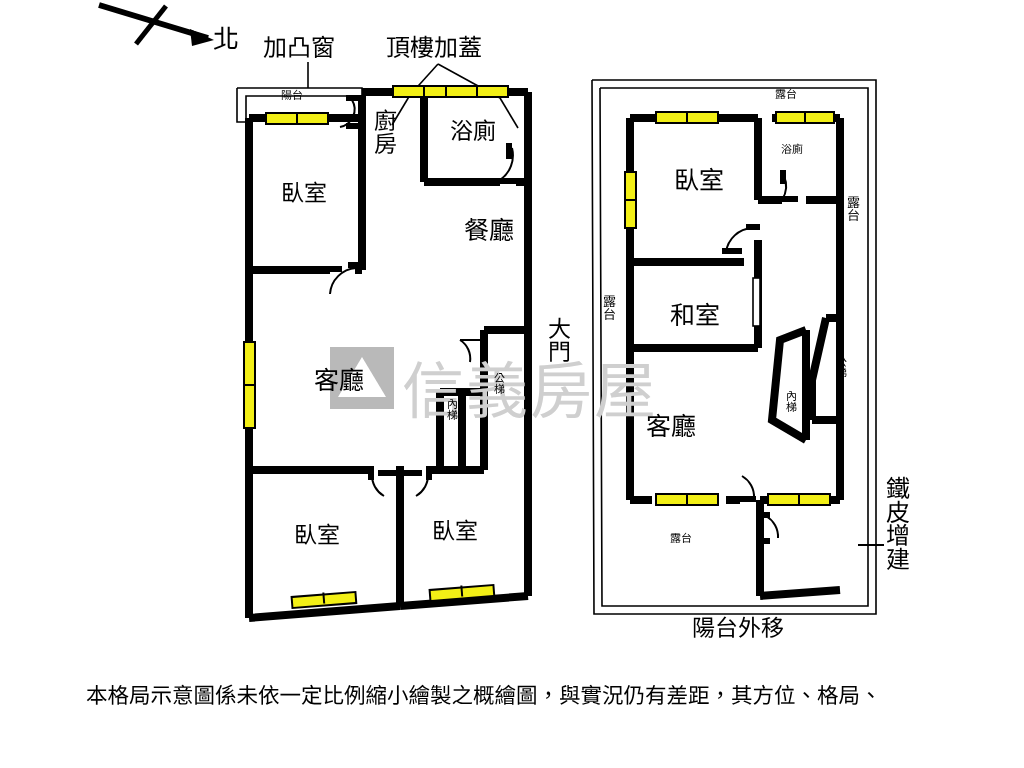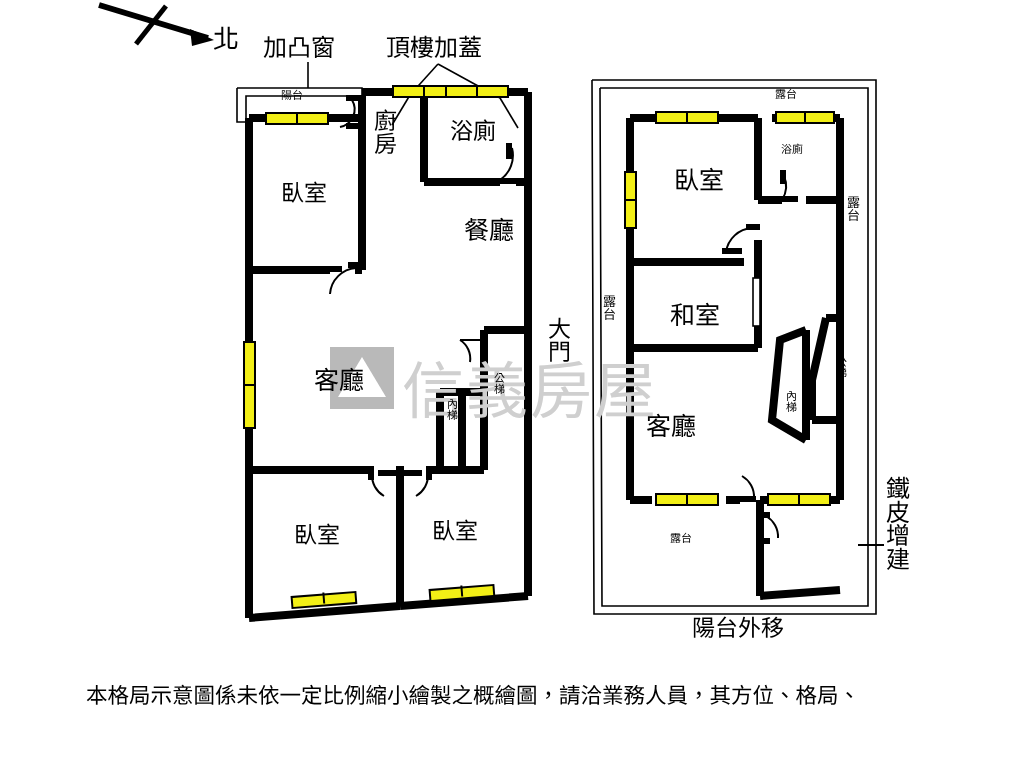--- a/index.html
+++ b/index.html
@@ -364,16 +364,16 @@
   <div class="lbl t-small" style="left:670px;top:533px;">露台</div>
 
   <div class="lbl t-anno stack" style="left:886px;top:478px;">鐵
 皮
 增
 建</div>
 
   <div class="lbl t-bottom" style="left:692px;top:617px;">陽台外移</div>
 
   <div id="disclaimer">
-    <div>本格局示意圖係未依一定比例縮小繪製之概繪圖，請洽業務人員，其方位、格局、</div>
+    <div>本格局示意圖係未依一定比例縮小繪製之概繪圖，與實況仍有差距，其方位、格局、</div>
   </div>
 
 </div>
 
 </body></html>

